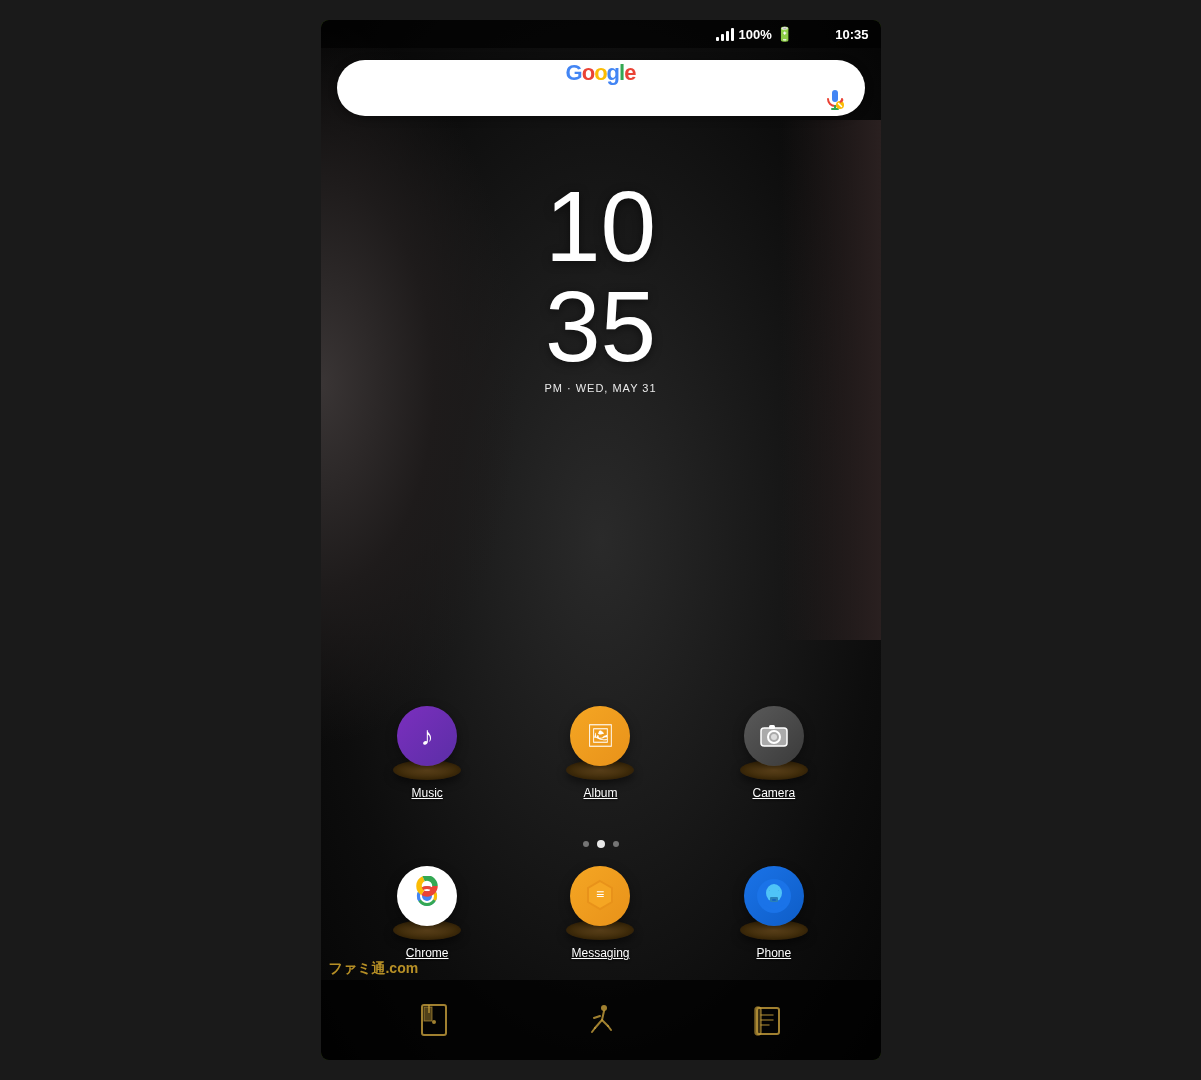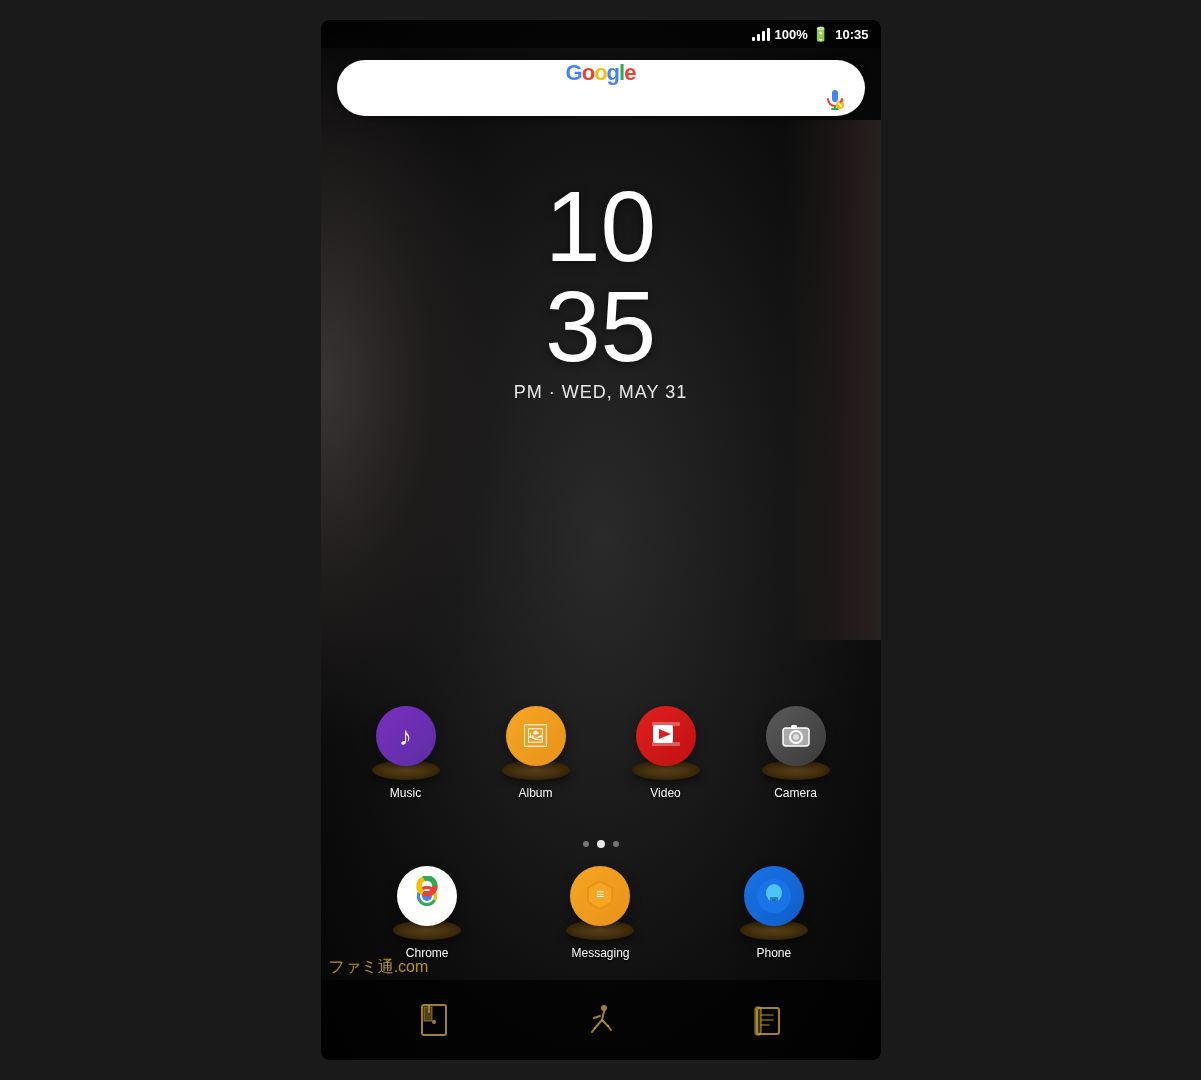--- a/index.html
+++ b/index.html
@@ -140,21 +140,21 @@
       line-height: 1;
       text-shadow: 0 2px 10px rgba(0,0,0,0.5);
     }
     .clock-minutes {
       font-size: 100px;
       font-weight: 200;
       line-height: 1;
       text-shadow: 0 2px 10px rgba(0,0,0,0.5);
     }
     .clock-date {
-      font-size: 18px;
+      font-size: 11px;
       font-weight: 400;
       margin-top: 6px;
       opacity: 0.9;
       letter-spacing: 1px;
     }
 
     
     .page-dots {
       position: absolute;
       top: 820px;
@@ -232,20 +232,21 @@
       font-size: 28px;
       box-shadow: 0 4px 12px rgba(0,0,0,0.4);
     }
 
     .app-label {
       color: white;
       font-size: 12px;
       margin-top: 14px;
       text-align: center;
       text-shadow: 0 1px 3px rgba(0,0,0,0.8);
+      text-decoration: underline;
     }
 
     
     .icon-music { background: linear-gradient(135deg, #7B2FBE, #5B2EA6); }
     .icon-album { background: linear-gradient(135deg, #F5A623, #E8921A); }
     .icon-video { background: linear-gradient(135deg, #E02020, #C01010); }
     .icon-camera { background: linear-gradient(135deg, #5a5a5a, #3a3a3a); }
     .icon-chrome { background: white; }
     .icon-playstore { background: white; }
     .icon-apps { 
@@ -276,22 +277,22 @@
       color: rgba(255,200,100,0.8);
       font-size: 30px;
     }
 
     
     .watermark {
       position: absolute;
       bottom: 82px;
       left: 8px;
       color: rgba(255,200,50,0.7);
-      font-size: 16px;
-      font-weight: normal;
+      font-size: 14px;
+      font-weight: bold;
     }
 
     
     .mic-svg {
       width: 24px;
       height: 24px;
     }
   </style>
 </head>
 <body>
@@ -303,21 +304,21 @@
   <div class="status-bar">
     <div class="status-icons">
       <div class="signal-bars">
         <div class="signal-bar" style="height:4px"></div>
         <div class="signal-bar" style="height:7px"></div>
         <div class="signal-bar" style="height:10px"></div>
         <div class="signal-bar" style="height:13px"></div>
       </div>
       <span>100%</span>
       <span style="font-size:14px;">🔋</span>
-      <span style="font-weight:bold;">10:35</span>
+      <span style="font-weight:bold;margin-left:36px;">10:35</span>
     </div>
   </div>
 
   <div class="search-bar">
     <span class="google-logo">
       <span class="google-g">G</span><span class="google-o1">o</span><span class="google-o2">o</span><span class="google-l">g</span><span class="google-e">l</span><span class="google-e2">e</span>
     </span>
     <div class="mic-icon">
       <svg class="mic-svg" viewBox="0 0 24 24" fill="none">
         <rect x="9" y="2" width="6" height="12" rx="3" fill="#4285F4"></rect>
@@ -357,34 +358,20 @@
     <div class="app-item">
       <div class="app-icon-wrapper">
         <div class="app-icon-circle icon-album">
           <span style="color:white;font-size:22px;">🖼</span>
         </div>
         <div class="app-pedestal"></div>
       </div>
       <span class="app-label">Album</span>
     </div>
 
-    <div class="app-item">
-      <div class="app-icon-wrapper">
-        <div class="app-icon-circle icon-video">
-          <svg width="30" height="30" viewBox="0 0 30 30">
-            <rect x="2" y="4" width="20" height="18" rx="2" fill="white"></rect>
-            <polygon points="8,8 8,18 20,13" fill="#E02020"></polygon>
-            <rect x="1" y="1" width="28" height="4" rx="1" fill="white" opacity="0.3"></rect>
-            <rect x="1" y="21" width="28" height="4" rx="1" fill="white" opacity="0.3"></rect>
-          </svg>
-        </div>
-        <div class="app-pedestal"></div>
-      </div>
-      <span class="app-label">Video</span>
-    </div>
 
     <div class="app-item">
       <div class="app-icon-wrapper">
         <div class="app-icon-circle icon-camera">
           <svg width="32" height="32" viewBox="0 0 32 32">
             <rect x="3" y="8" width="26" height="18" rx="3" fill="#aaa"></rect>
             <rect x="3" y="8" width="26" height="18" rx="3" fill="none" stroke="white" stroke-width="1.5"></rect>
             <circle cx="16" cy="17" r="6" fill="none" stroke="white" stroke-width="2"></circle>
             <circle cx="16" cy="17" r="3" fill="white" opacity="0.6"></circle>
             <rect x="11" y="5" width="6" height="4" rx="1.5" fill="white"></rect>

